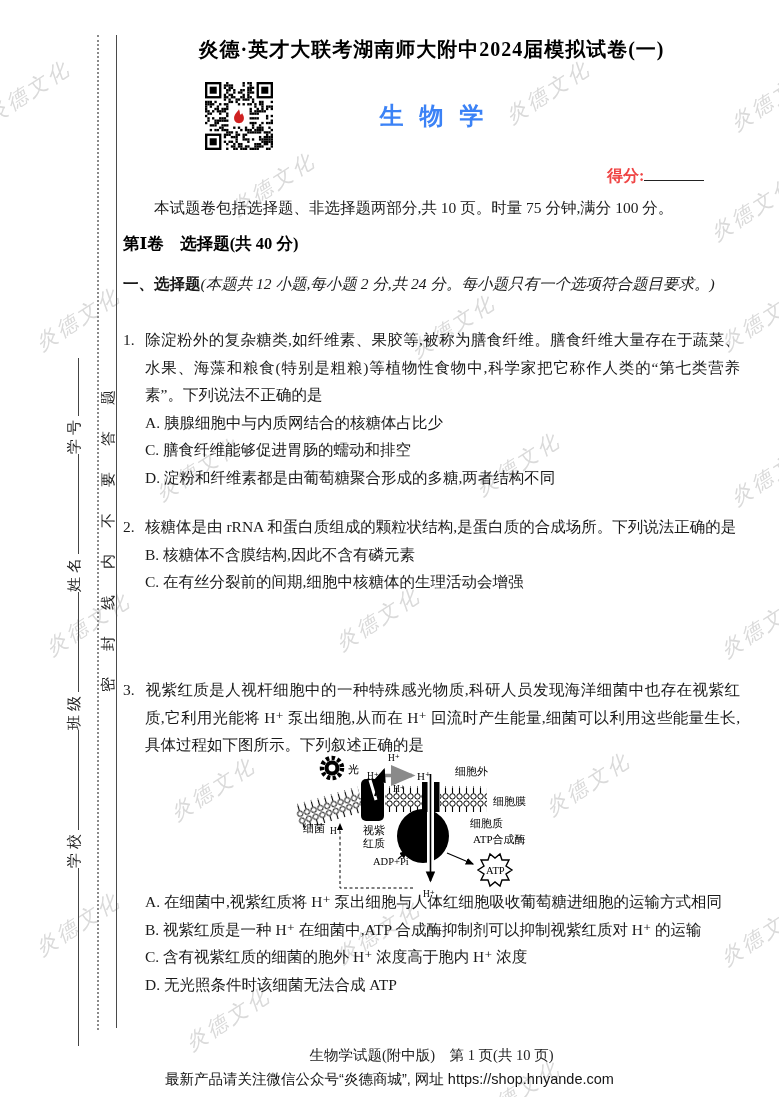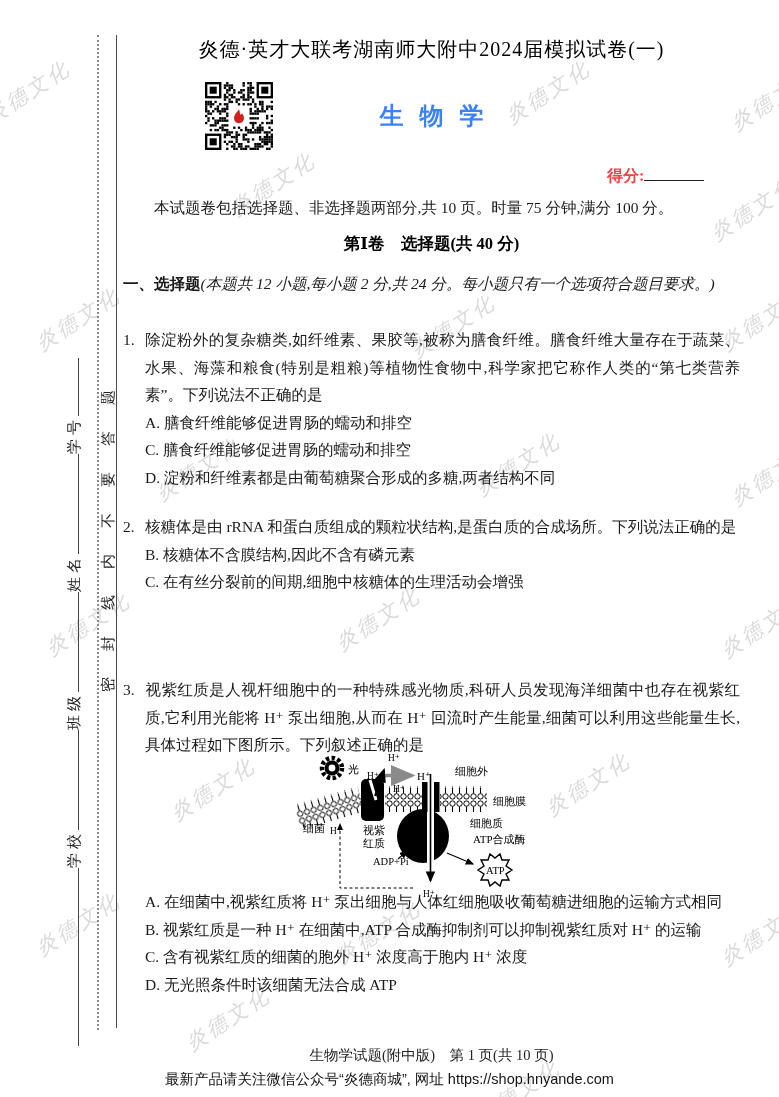--- a/index.html
+++ b/index.html
@@ -25,28 +25,28 @@
     font-size:15px;color:#222;white-space:nowrap;letter-spacing:4px;
   }
   .margin-fields .blank{display:inline-block;border-bottom:1px solid #444;height:14px;vertical-align:baseline;}
   .seal-text{
     position:absolute;left:99px;top:692px;width:340px;
     transform:rotate(-90deg);transform-origin:0 0;
     font-size:15px;color:#222;letter-spacing:26px;white-space:nowrap;
   }
   
   .paper-title{position:absolute;left:123px;top:36px;width:617px;text-align:center;
-    font-size:20px;font-weight:normal;letter-spacing:1px;color:#000;}
+    font-size:20px;font-weight:bold;letter-spacing:1px;color:#000;}
   .qr{position:absolute;left:205px;top:82px;width:68px;height:68px;}
   .subject{position:absolute;left:123px;top:100px;width:617px;text-align:center;
     font-size:24px;font-weight:bold;letter-spacing:16px;text-indent:16px;color:#3b82f6;}
   .score{position:absolute;left:607px;top:165px;font-size:16px;font-weight:bold;color:#ef4444;}
   .score .blank{display:inline-block;width:60px;border-bottom:1.5px solid #222;height:15px;}
   .intro{position:absolute;left:123px;top:196px;width:600px;font-size:15.5px;text-indent:2em;line-height:24px;}
-  .part-heading{position:absolute;left:123px;top:233px;width:617px;text-align:center;
+  .part-heading{position:absolute;left:123px;top:233px;width:617px;text-align:left;
     font-size:16.5px;font-weight:bold;color:#000;}
   
   .section-head{position:absolute;left:123px;top:270px;width:617px;font-size:15.5px;line-height:27.5px;text-align:justify;}
   .section-head .lead{font-weight:bold;}
   .section-head .desc{font-style:italic;}
   .qblock{position:absolute;left:123px;width:617px;font-size:15.5px;line-height:27.5px;}
   .qblock p{margin:0;padding-left:22px;text-align:justify;}
   .qblock p.stem{text-indent:-22px;}
   .qblock .qnum{display:inline-block;width:22px;text-indent:0;}
   .qblock p.option{padding-left:45px;text-indent:-23px;}
@@ -396,21 +396,21 @@
 <div class="intro">本试题卷包括选择题、非选择题两部分,共 10 页。时量 75 分钟,满分 100 分。</div>
 
 <div class="part-heading">第Ⅰ卷　选择题(共 40 分)</div>
 
 <div class="section-head">
   <span class="lead">一、选择题</span><span class="desc">(本题共 12 小题,每小题 2 分,共 24 分。每小题只有一个选项符合题目要求。)</span>
 </div>
 
 <div class="qblock" id="q1">
   <p class="stem"><span class="qnum">1.</span><span>除淀粉外的复杂糖类,如纤维素、果胶等,被称为膳食纤维。膳食纤维大量存在于蔬菜、水果、海藻和粮食(特别是粗粮)等植物性食物中,科学家把它称作人类的“第七类营养素”。下列说法不正确的是</span></p>
-  <p class="option">A. 膳食纤维能够促进胃肠的蠕动和排空</p>
+  <p class="option">A. 胰腺细胞中与内质网结合的核糖体占比少</p>
   <p class="option">C. 膳食纤维能够促进胃肠的蠕动和排空</p>
   <p class="option">D. 淀粉和纤维素都是由葡萄糖聚合形成的多糖,两者结构不同</p>
 </div>
 
 <div class="qblock" id="q2">
   <p class="stem"><span class="qnum">2.</span><span>核糖体是由 rRNA 和蛋白质组成的颗粒状结构,是蛋白质的合成场所。下列说法正确的是</span></p>
   <p class="option">B. 核糖体不含膜结构,因此不含有磷元素</p>
   <p class="option">C. 在有丝分裂前的间期,细胞中核糖体的生理活动会增强</p>
 </div>
 

